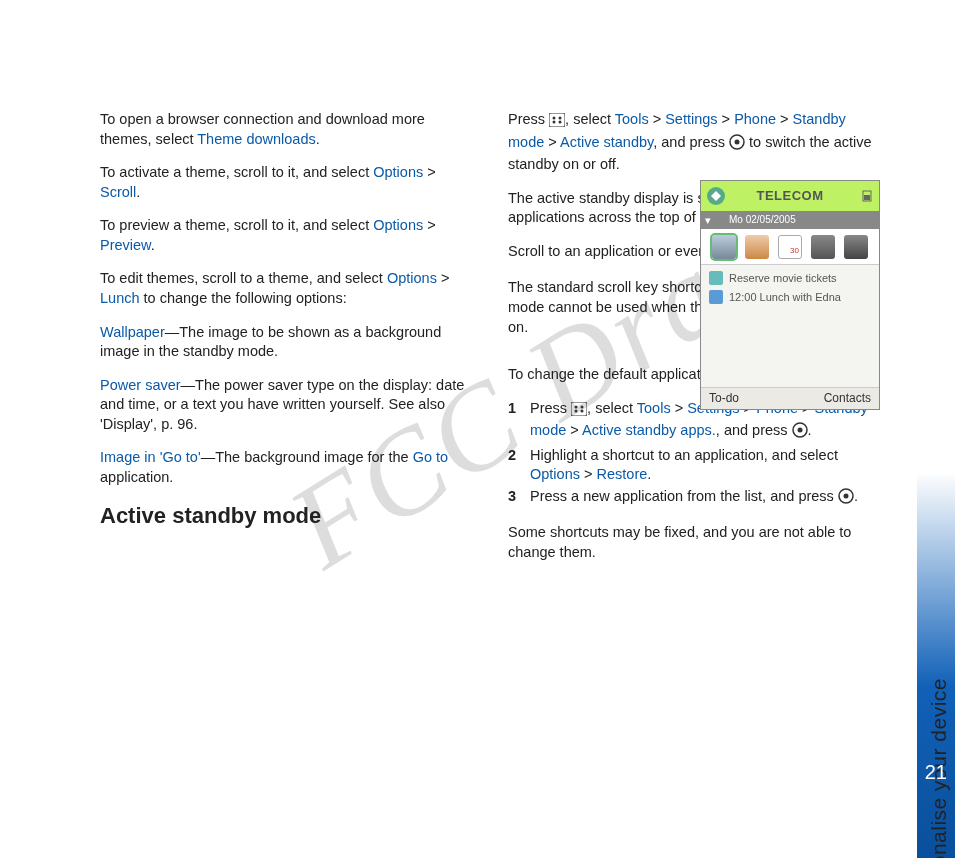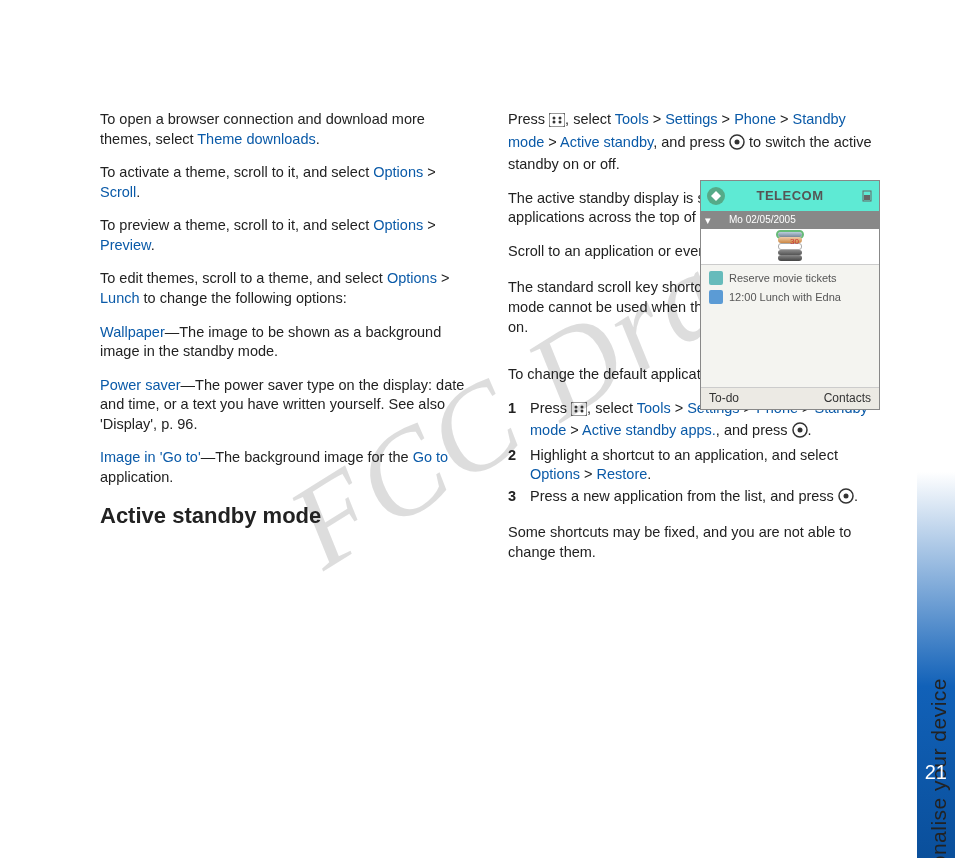--- a/index.html
+++ b/index.html
@@ -78,30 +78,30 @@
     position: absolute;
     right: 0; top: 70px;
     width: 180px; height: 230px;
     border: 1px solid #888;
     background: #f4f4f0;
     font-size: 11px;
     color: #555;
     font-family: Arial, sans-serif;
   }
   .phone-top {
-    height: 30px; background: #5eead4;
+    height: 30px; background: #bef264;
     display: flex; align-items: center; justify-content: center;
     font-weight: bold; font-size: 13px; letter-spacing: 0.5px;
     position: relative;
   }
   .phone-top .op-icon { position: absolute; left: 4px; top: 4px; width: 22px; height: 22px; }
   .phone-top .batt { position: absolute; right: 4px; top: 8px; width: 14px; height: 14px; }
   .phone-date { height: 18px; background: #888; color: #fff; font-size: 10px; display: flex; align-items: center; padding-left: 28px; position: relative; }
   .phone-date .sig { position: absolute; left: 4px; top: 2px; font-size: 11px; }
-  .phone-apps { height: 36px; background: #fff; display: flex; align-items: center; justify-content: space-around; padding: 3px 6px; border-bottom: 1px solid #ccc; flex-direction: column; }
+  .phone-apps { height: 36px; background: #fff; display: flex; align-items: center; justify-content: space-around; padding: 3px 6px; border-bottom: 1px solid #ccc; }
   .app-icon { width: 24px; height: 24px; background: #ddd; border-radius: 3px; }
   .app-icon.sel { outline: 2px solid #6b7; }
   .phone-body { padding: 6px 8px; height: 120px; }
   .phone-item { display: flex; align-items: center; gap: 6px; margin-bottom: 4px; }
   .phone-item .pi-ico { width: 14px; height: 14px; border-radius: 2px; }
   .phone-soft { position: absolute; bottom: 0; left: 0; right: 0; height: 22px; display: flex; justify-content: space-between; padding: 0 8px; align-items: center; font-size: 12px; color: #333; background: #eceae4; border-top: 1px solid #ccc; }
 
   .col2-wrap { display: flex; gap: 10px; margin-bottom: 14px; }
   .col2-wrap .txt { flex: 1; }
 

